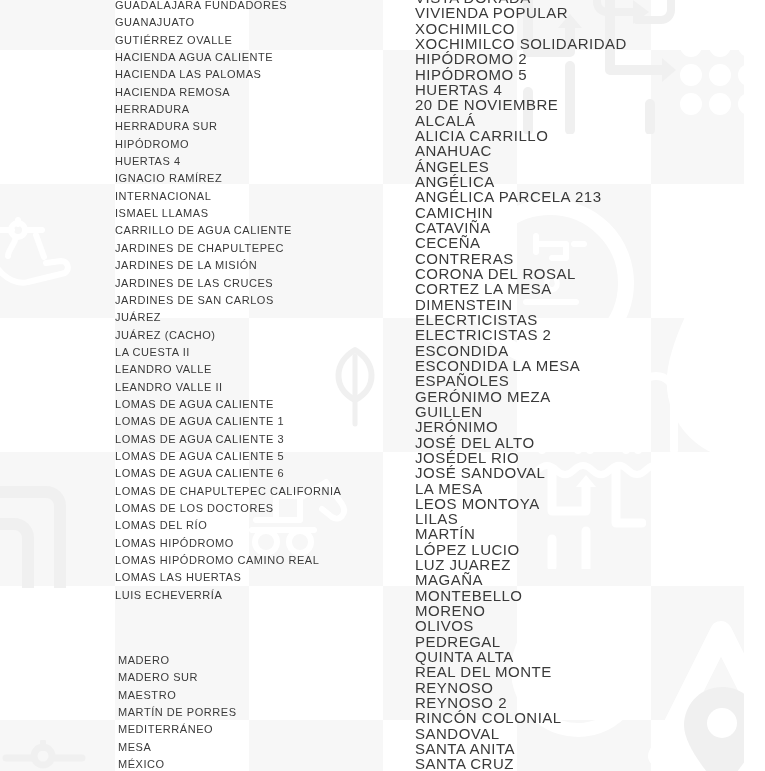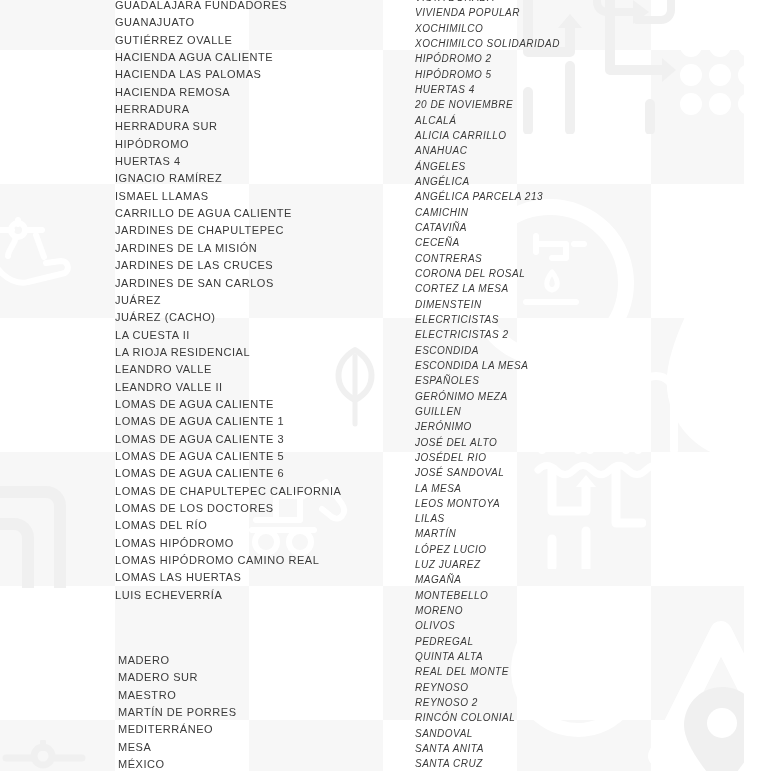--- a/index.html
+++ b/index.html
@@ -23,21 +23,21 @@
   .icon svg [data-f]{fill:var(--c);stroke:none;}
   
   ul.list{list-style:none;margin:0;padding:0;position:absolute;z-index:3;}
   ul.list li{
     white-space:nowrap;color:var(--text,#3a3a3a);font-weight:500;
   }
   .list-left{left:115px;top:-3px;}
   .list-left-b{left:118px;top:652px;}
   .list-left li,.list-left-b li{height:17.35px;line-height:17.35px;font-size:11px;letter-spacing:0.55px;}
   .list-right{left:415px;top:-10px;}
-  .list-right li{height:15.33px;line-height:15.33px;font-size:10px;letter-spacing:0.5px;font-style:italic;}
+  .list-right li{height:15.33px;line-height:15.33px;font-size:15px;letter-spacing:0.5px;}
 </style>
 </head>
 <body>
 
 <div class="canvas">
 
   <div class="checkerboard"></div>
 
   <div class="icon faint" style="left:498px;top:-6px">
     <svg width="195" height="140" viewBox="0 0 195 140">
@@ -235,30 +235,30 @@
       <li>GUANAJUATO</li>
       <li>GUTIÉRREZ OVALLE</li>
       <li>HACIENDA AGUA CALIENTE</li>
       <li>HACIENDA LAS PALOMAS</li>
       <li>HACIENDA REMOSA</li>
       <li>HERRADURA</li>
       <li>HERRADURA SUR</li>
       <li>HIPÓDROMO</li>
       <li>HUERTAS 4</li>
       <li>IGNACIO RAMÍREZ</li>
+      <li>INTERNACIONAL</li>
       <li>ISMAEL LLAMAS</li>
       <li>CARRILLO DE AGUA CALIENTE</li>
       <li>JARDINES DE CHAPULTEPEC</li>
       <li>JARDINES DE LA MISIÓN</li>
       <li>JARDINES DE LAS CRUCES</li>
       <li>JARDINES DE SAN CARLOS</li>
       <li>JUÁREZ</li>
       <li>JUÁREZ (CACHO)</li>
       <li>LA CUESTA II</li>
-      <li>LA RIOJA RESIDENCIAL</li>
       <li>LEANDRO VALLE</li>
       <li>LEANDRO VALLE II</li>
       <li>LOMAS DE AGUA CALIENTE</li>
       <li>LOMAS DE AGUA CALIENTE 1</li>
       <li>LOMAS DE AGUA CALIENTE 3</li>
       <li>LOMAS DE AGUA CALIENTE 5</li>
       <li>LOMAS DE AGUA CALIENTE 6</li>
       <li>LOMAS DE CHAPULTEPEC CALIFORNIA</li>
       <li>LOMAS DE LOS DOCTORES</li>
       <li>LOMAS DEL RÍO</li>

